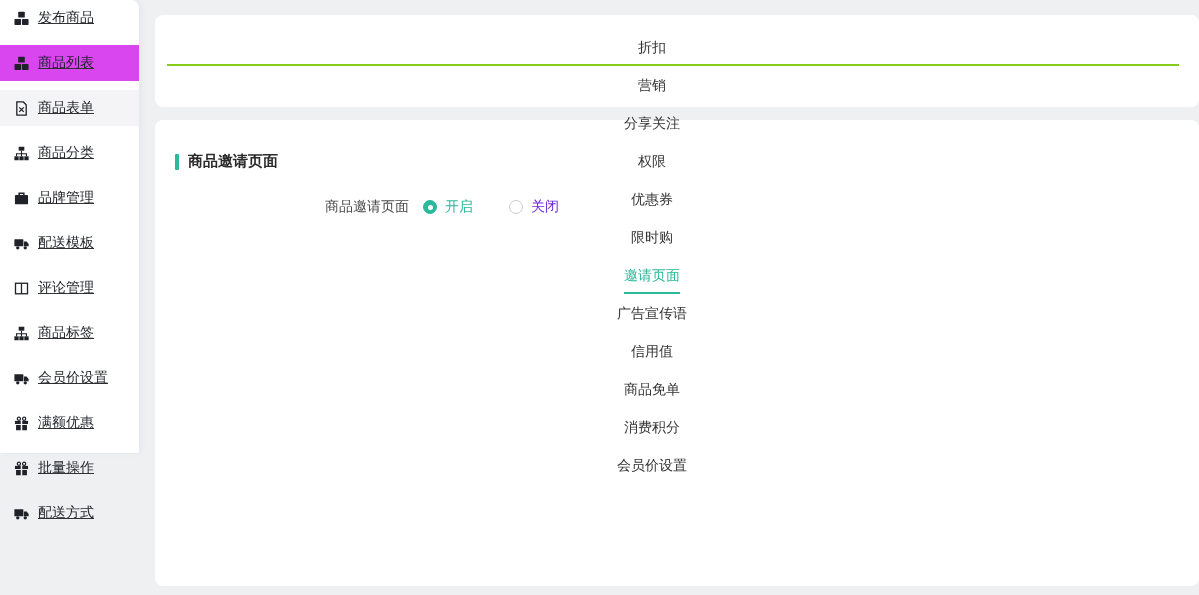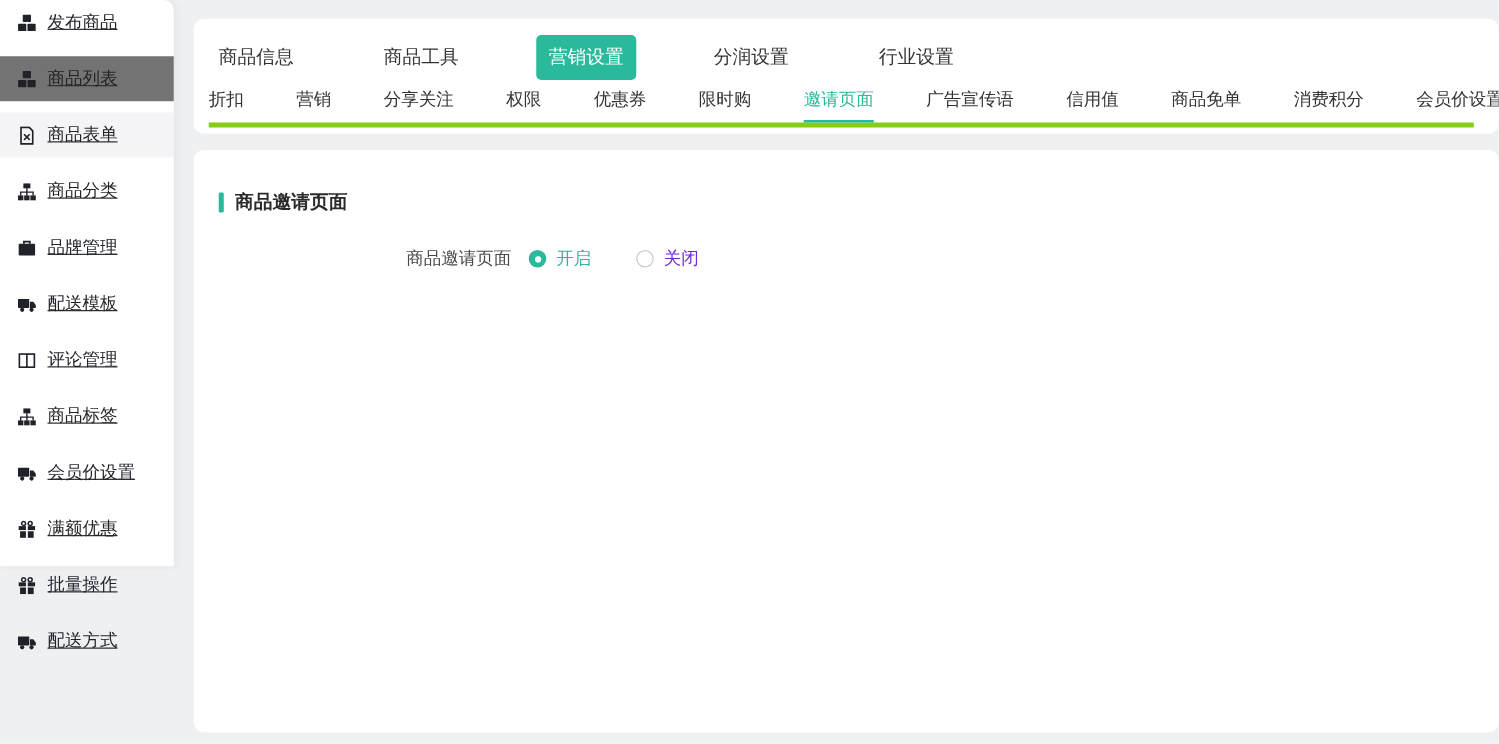--- a/index.html
+++ b/index.html
@@ -26,38 +26,39 @@
   }
   .side-item{
     height:36px;margin-bottom:9px;
     display:flex;align-items:center;
     padding-left:13px;gap:9px;
     font-size:14px;color:#1f2329;
     cursor:pointer;white-space:nowrap;
   }
   .side-item .icon{width:16px;height:16px;flex:0 0 16px;display:flex;align-items:center;justify-content:center;color:#1f2329;}
   .side-item .icon svg{width:15px;height:15px;fill:currentColor;}
-  .side-item.state-active{background:#737373;}
+  .side-item.state-active{background:#d946ef;}
   .side-item.state-hover{background:#f4f4f6;}
   
   .main{position:absolute;left:155px;top:0;right:0;bottom:0;}
   .card{background:#fff;border-radius:8px;}
   .tabs-card{
     margin-top:15px;height:92px;
     padding:13px 20px 0;
   }
   .tabs-primary{display:flex;align-items:center;height:36px;margin-left:-10px;}
   .tab1{
     height:36px;line-height:36px;padding:0 10px;margin-right:52px;
     font-size:15px;border-radius:4px;cursor:pointer;white-space:nowrap;
   }
   .tab1.active{background:var(--accent);color:#fff;}
   .tabs-secondary{
-    display:flex;align-items:flex-end;height:38px;margin-left:-8px;
-    border-bottom:4px solid #84cc16;
+    display:flex;align-items:center;height:38px;margin-left:-8px;
+    border-bottom:2px solid #84cc16;
+    flex-direction:column;
   }
   .tab2{
     height:38px;line-height:38px;margin-right:42px;
     font-size:14px;cursor:pointer;white-space:nowrap;
     border-bottom:2px solid transparent;
   }
   .tab2.active{color:var(--accent);border-bottom-color:var(--accent);}
   
   .content-card{
     margin-top:13px;height:466px;
@@ -217,27 +218,20 @@
           <circle cx="4" cy="12.6" r="1.8"></circle>
           <circle cx="12" cy="12.6" r="1.8"></circle>
         </svg>
       </span>
       <span>配送方式</span>
     </div>
   </aside>
 
 <main class="main">
   <section class="card tabs-card">
-    <div class="tabs-primary" id="tabs1">
-        <div class="tab1">商品信息</div>
-        <div class="tab1">商品工具</div>
-        <div class="tab1 active">营销设置</div>
-        <div class="tab1">分润设置</div>
-        <div class="tab1">行业设置</div>
-      </div>
     <div class="tabs-secondary" id="tabs2">
         <div class="tab2">折扣</div>
         <div class="tab2">营销</div>
         <div class="tab2">分享关注</div>
         <div class="tab2">权限</div>
         <div class="tab2">优惠券</div>
         <div class="tab2">限时购</div>
         <div class="tab2 active">邀请页面</div>
         <div class="tab2">广告宣传语</div>
         <div class="tab2">信用值</div>

